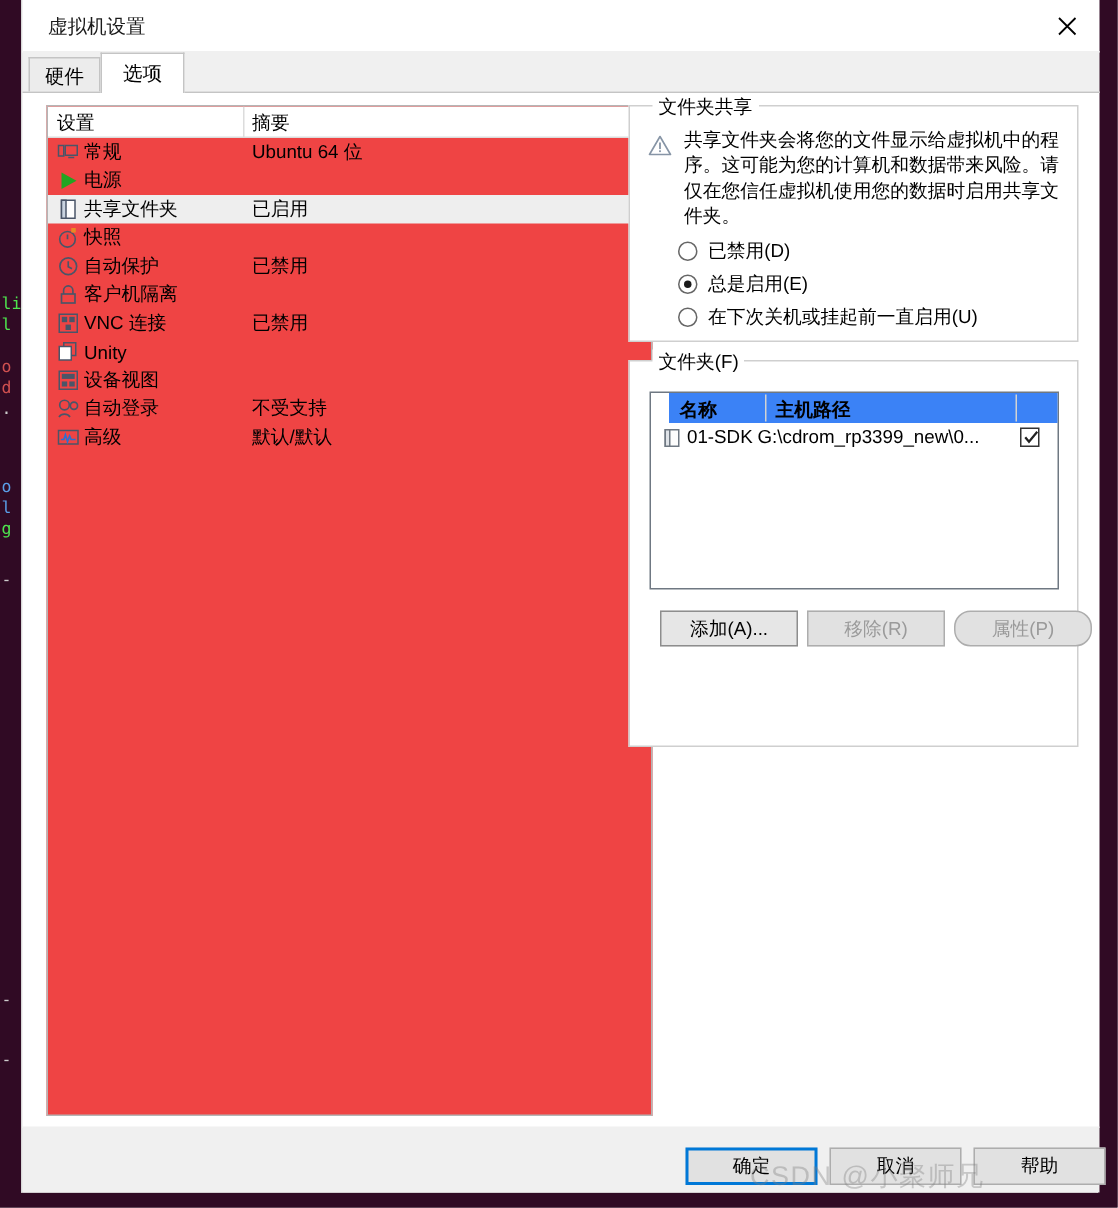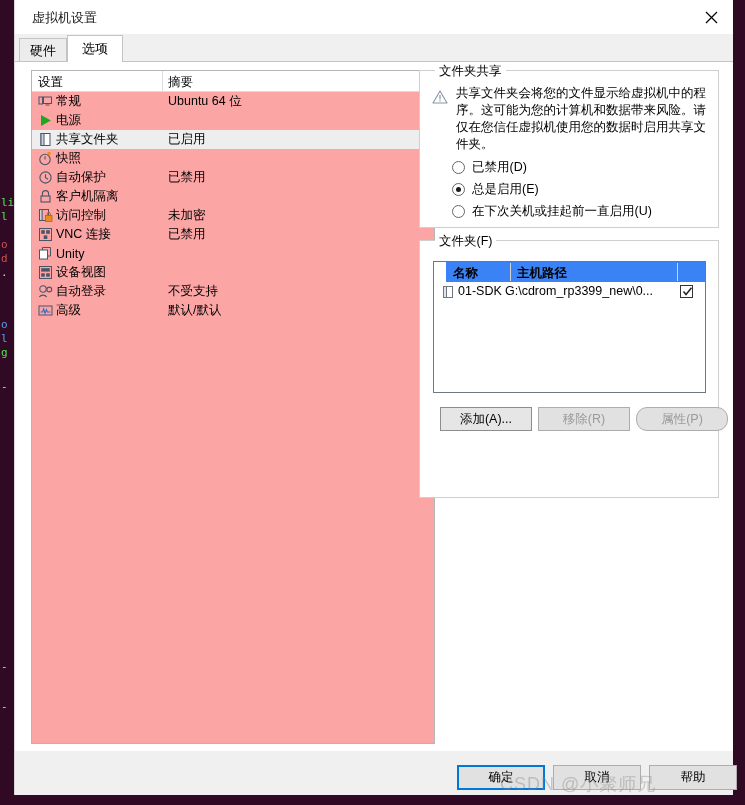--- a/index.html
+++ b/index.html
@@ -111,21 +111,21 @@
     border-top: 1px solid #c4c4c4;
   }
 
   
   #settings-list {
     position: absolute;
     left: 16px; top: 8px;
     width: 404px; height: 674px;
     box-sizing: border-box;
     border: 1px solid #b5b5b5;
-    background: #fca5a5;
+    background: #ef4444;
     overflow: hidden;
   }
   #settings-header {
     position: absolute;
     left: 0; top: 0;
     width: 100%; height: 21px;
     box-sizing: border-box;
     border-bottom: 1px solid #dcdcdc;
     background: #ffffff;
   }
@@ -490,30 +490,20 @@
             <span class="row-label">自动保护</span>
             <span class="row-summary">已禁用</span>
           </div>
           <div class="settings-row">
             <span class="row-icon"><svg width="15" height="15" viewBox="0 0 15 15" aria-hidden="true">
                 <path d="M4.4 7 L4.4 4.7 A3.1 3.1 0 0 1 10.6 4.7 L10.6 7" fill="none" stroke="#4a5568" stroke-width="1.1"></path>
                 <rect x="3" y="7" width="9" height="6" fill="none" stroke="#4a5568" stroke-width="1.1"></rect>
               </svg></span>
             <span class="row-label">客户机隔离</span>
             <span class="row-summary"></span>
-          </div>
-          <div class="settings-row">
-            <span class="row-icon"><svg width="15" height="15" viewBox="0 0 15 15" aria-hidden="true">
-                <rect x="1.5" y="1.5" width="9" height="11" fill="none" stroke="#4a5568" stroke-width="1"></rect>
-                <rect x="1.5" y="1.5" width="2.6" height="11" fill="#c9d3df" stroke="#4a5568" stroke-width="1"></rect>
-                <rect x="7.5" y="7.5" width="6.5" height="6" fill="#e98a22" stroke="#b0670f" stroke-width="0.8"></rect>
-                <path d="M9.2 7.5 L9.2 6 A1.6 1.6 0 0 1 12.4 6 L12.4 7.5" fill="none" stroke="#b0670f" stroke-width="1"></path>
-              </svg></span>
-            <span class="row-label">访问控制</span>
-            <span class="row-summary">未加密</span>
           </div>
           <div class="settings-row">
             <span class="row-icon"><svg width="15" height="15" viewBox="0 0 15 15" aria-hidden="true">
                 <rect x="1.5" y="1.5" width="12" height="12" fill="none" stroke="#4a5568" stroke-width="1"></rect>
                 <rect x="3.2" y="3.2" width="3.6" height="3.6" fill="#4a5568"></rect>
                 <rect x="8.2" y="3.2" width="3.6" height="3.6" fill="#4a5568"></rect>
                 <rect x="5.7" y="8.4" width="3.6" height="3.6" fill="#4a5568"></rect>
               </svg></span>
             <span class="row-label">VNC 连接</span>
             <span class="row-summary">已禁用</span>

